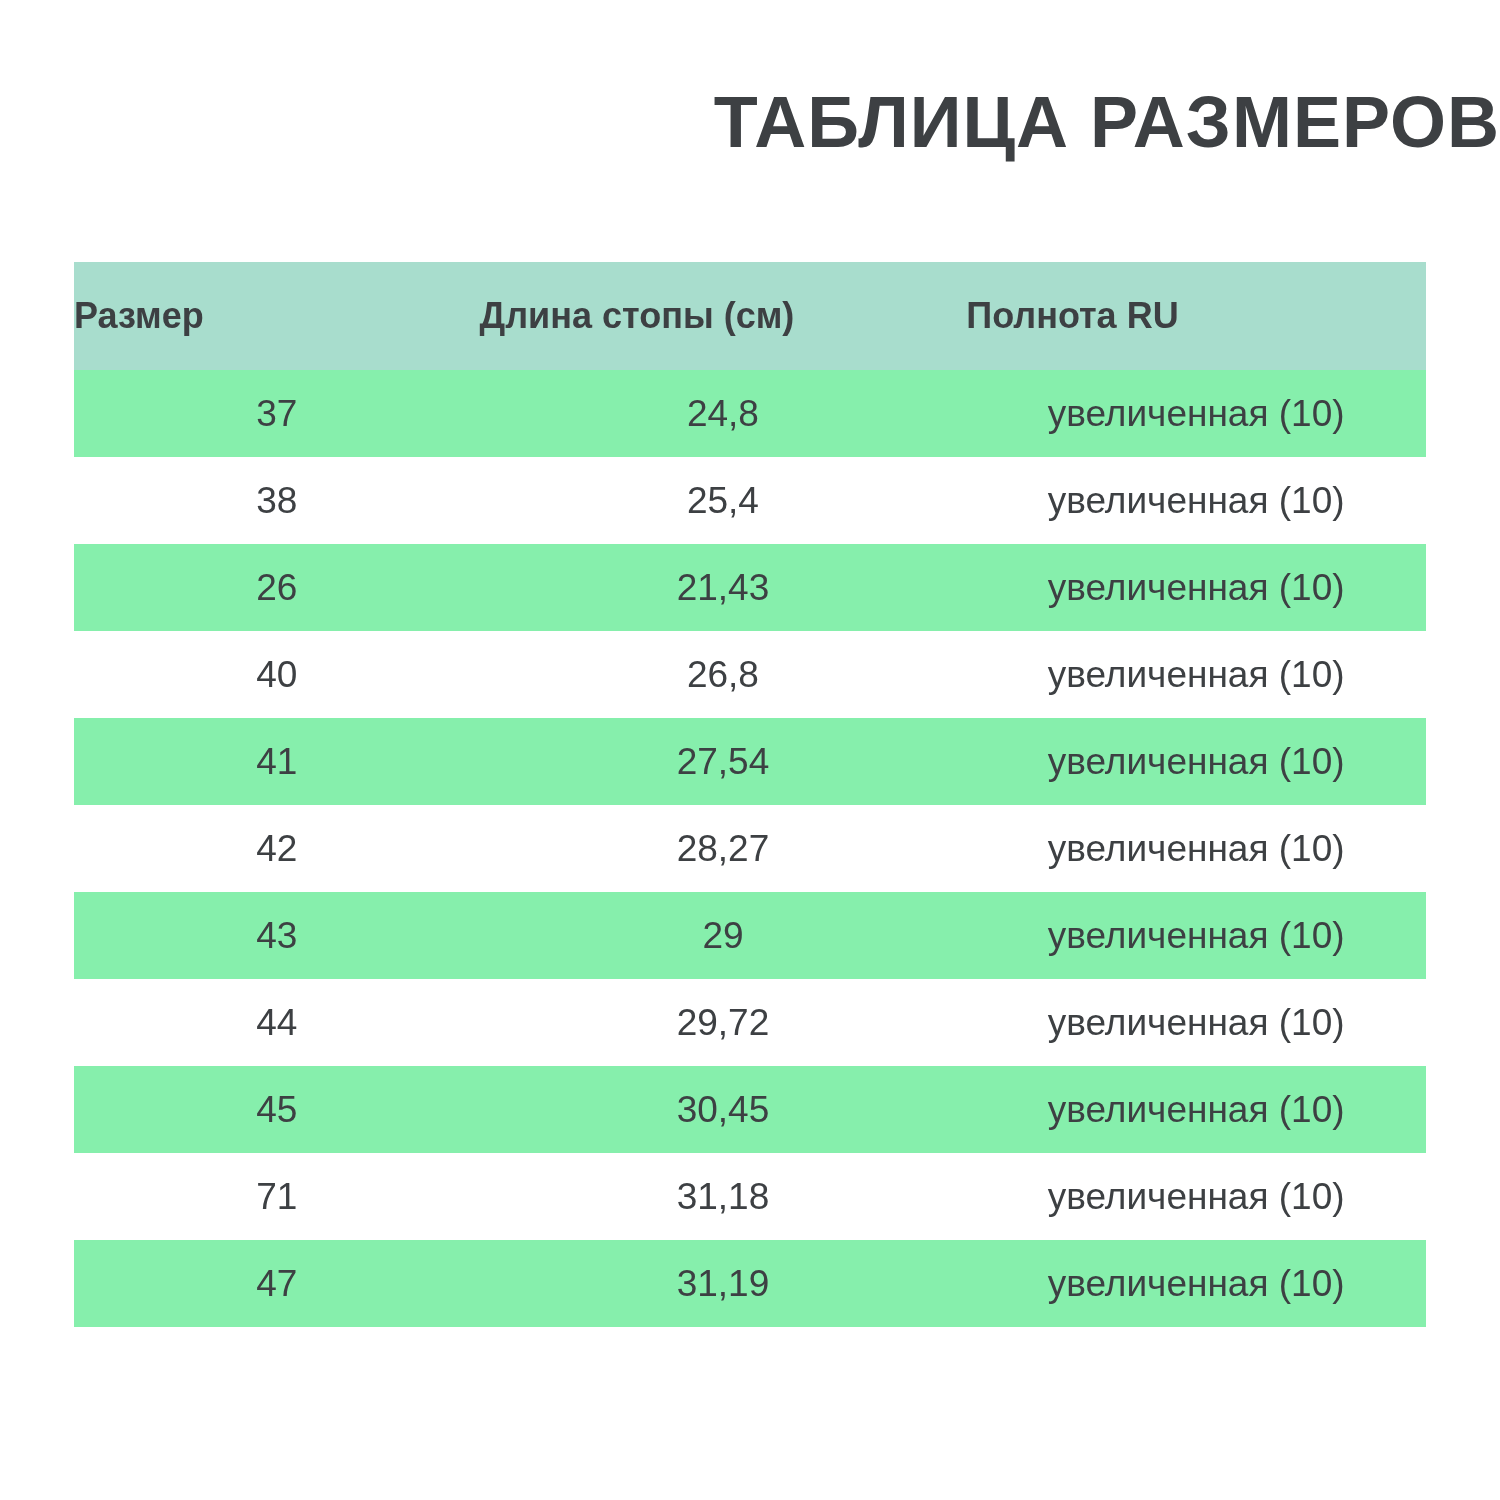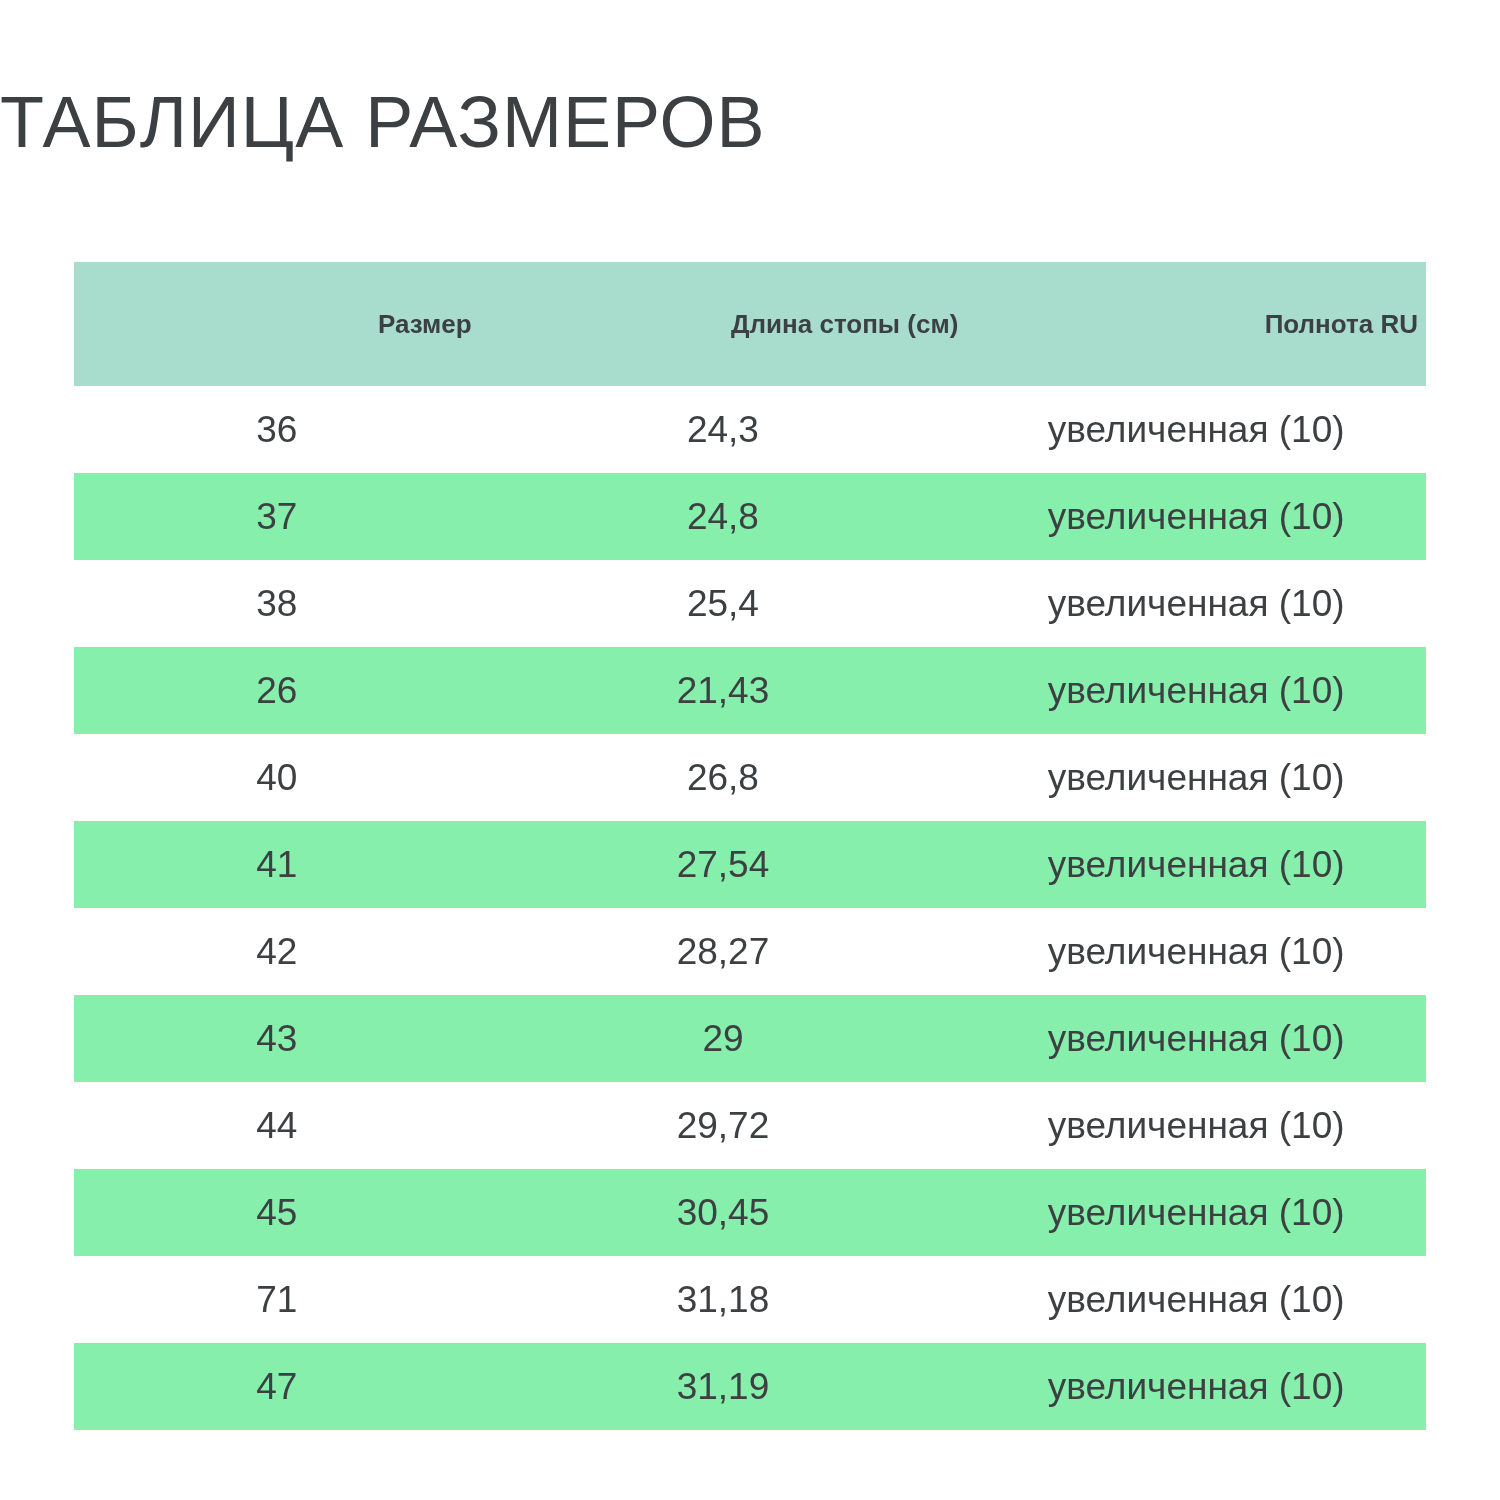--- a/index.html
+++ b/index.html
@@ -14,47 +14,47 @@
     color: #3d4043;
     -webkit-font-smoothing: antialiased;
   }
   .page {
     width: 1500px;
     height: 1500px;
     box-sizing: border-box;
     position: relative;
   }
   .title {
-    text-align: left;
+    text-align: right;
     font-size: 72px;
-    font-weight: normal;
+    font-weight: bold;
     letter-spacing: 1px;
     color: #3d4043;
     padding-top: 86px;
     line-height: 1.0;
   }
   .table-wrap {
     margin: 0 auto;
     width: 1352px;
     padding-top: 104px;
   }
   table.size-table {
     width: 100%;
     border-collapse: collapse;
     table-layout: fixed;
   }
   table.size-table thead th {
     background: #a8ddcd;
-    font-size: 26px;
+    font-size: 36px;
     font-weight: bold;
     color: #3d4043;
     height: 108px;
-    text-align: right;
+    text-align: left;
     vertical-align: middle;
-    padding: 8px;
+    padding: 0;
   }
   table.size-table tbody td {
     height: 87px;
     font-size: 37px;
     text-align: center;
     vertical-align: middle;
     color: #3d4043;
     padding: 0;
     font-weight: normal;
   }
@@ -89,25 +89,20 @@
         <col class="c3">
       </colgroup>
       <thead>
         <tr>
           <th>Размер</th>
           <th>Длина стопы (см)</th>
           <th>Полнота RU</th>
         </tr>
       </thead>
       <tbody id="table-body">
-          <tr>
-            <td class="col-size">36</td>
-            <td class="col-len">24,3</td>
-            <td class="col-width">увеличенная (10)</td>
-          </tr>
           <tr class="alt">
             <td class="col-size">37</td>
             <td class="col-len">24,8</td>
             <td class="col-width">увеличенная (10)</td>
           </tr>
           <tr>
             <td class="col-size">38</td>
             <td class="col-len">25,4</td>
             <td class="col-width">увеличенная (10)</td>
           </tr>

